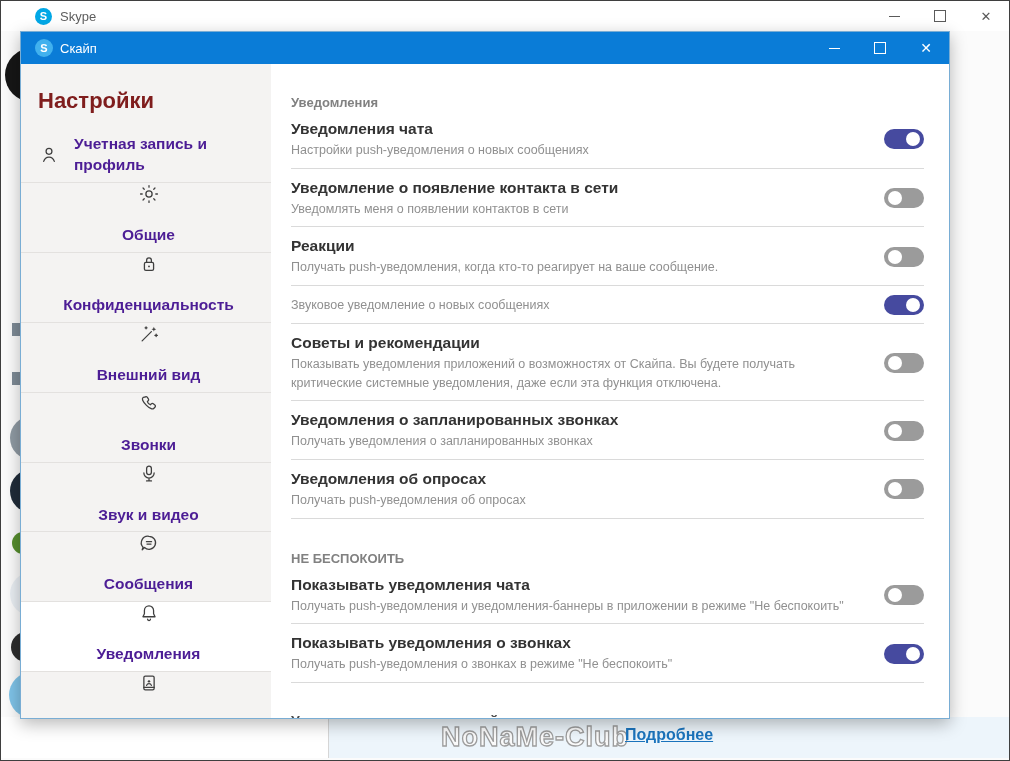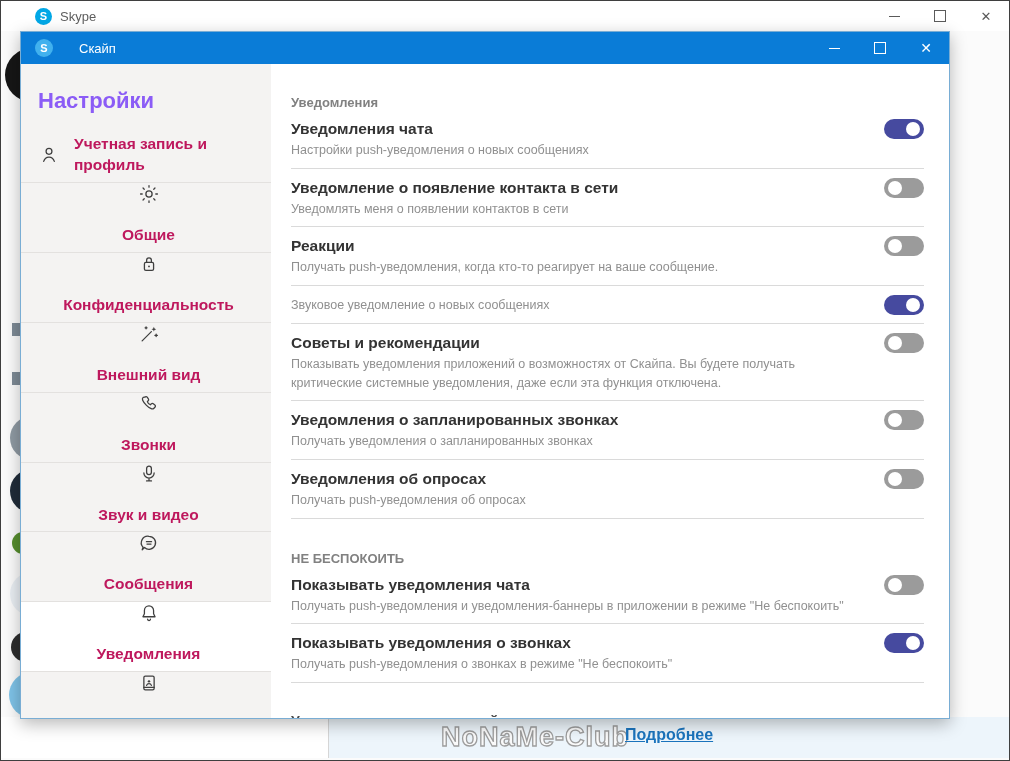--- a/index.html
+++ b/index.html
@@ -27,43 +27,43 @@
   .footer-right{position:absolute;left:327px;top:0;bottom:0;right:0;background:#edf5fb;border-left:1px solid #d6d6d6;}
   .watermark{position:absolute;left:440px;top:5px;font-size:27px;font-weight:bold;letter-spacing:1px;
     color:#fafafa;-webkit-text-stroke:1.3px #9d9d9d;text-stroke:1.3px #9d9d9d;}
   .more-link{position:absolute;left:624px;top:9px;font-size:16px;font-weight:bold;color:#1b74bd;text-decoration:underline;cursor:pointer;}
   
   .dialog{position:absolute;left:19px;top:30px;width:930px;height:688px;z-index:5;background:#fff;
     border:1px solid #79add4;box-shadow:0 5px 16px rgba(0,0,0,.28);box-sizing:border-box;}
   .dlg-titlebar{height:32px;background:var(--titlebar-blue,#0a7cd7);display:flex;align-items:center;position:relative;}
   .dlg-logo{width:18px;height:18px;border-radius:50%;background:#41b1ee;color:#fff;font-size:11px;font-weight:bold;
     display:flex;align-items:center;justify-content:center;margin-left:14px;}
-  .dlg-title{margin-left:26px;font-size:13px;color:#ffffff;}
+  .dlg-title{margin-left:7px;font-size:13px;color:#ffffff;}
   .dlg-controls{position:absolute;right:0;top:0;height:32px;display:flex;}
   .dctl{width:46px;height:32px;display:flex;align-items:center;justify-content:center;cursor:default;}
   .dglyph-min{display:block;width:11px;height:0;border-top:1.5px solid #fff;}
   .dglyph-max{display:block;width:10px;height:10px;border:1.5px solid #fff;}
   .dglyph-x{font-size:14px;line-height:1;color:#fff;}
   .dlg-body{display:flex;height:654px;overflow:hidden;}
   
   .sidebar{width:250px;min-width:250px;background:#f4f3f2;overflow:hidden;}
-  .sidebar h1{margin:0;padding:24px 0 14px 17px;font-size:22px;color:#8b5cf6;font-weight:bold;}
+  .sidebar h1{margin:0;padding:24px 0 14px 17px;font-size:22px;color:#7f1d1d;font-weight:bold;}
   .nav-item{display:flex;align-items:center;min-height:49px;padding:0 12px 0 17px;gap:14px;cursor:pointer;box-sizing:border-box;}
   .nav-item + .nav-item{border-top:1px solid #e3e1df;flex-direction:column;}
   .nav-item.selected{background:#ffffff;}
   .nav-icon{width:22px;min-width:22px;height:22px;display:flex;align-items:center;justify-content:center;}
   .nav-icon svg{width:22px;height:22px;stroke:#3f3f3f;fill:none;stroke-width:1.4;stroke-linecap:round;stroke-linejoin:round;}
-  .nav-label{font-size:15.5px;font-weight:bold;color:#be185d;line-height:1.35;padding:6px 0;}
+  .nav-label{font-size:15.5px;font-weight:bold;color:#4c1d95;line-height:1.35;padding:6px 0;}
   
   .content{flex:1;background:#fff;padding:0 25px 0 20px;overflow:hidden;}
   .section-label{font-size:13px;font-weight:bold;color:#818181;margin:0;padding:0;}
   .sec1{padding-top:31px;}
   .sec2{padding-top:32px;}
   .sec3{padding-top:30px;font-size:14px;color:#4c4c4c;}
-  .row{display:flex;align-items:flex-start;border-bottom:1px solid #dadada;padding:9px 0 8px 0;}
+  .row{display:flex;align-items:center;border-bottom:1px solid #dadada;padding:9px 0 8px 0;}
   .row-text{flex:1;padding-right:40px;}
   .row-title{font-size:15.5px;font-weight:bold;color:#333333;line-height:1.35;}
   .row-desc{font-size:12.5px;color:#909090;line-height:1.5;margin-top:1px;max-width:575px;}
   .toggle{position:relative;width:40px;height:20px;border-radius:10px;cursor:pointer;flex-shrink:0;}
   .toggle.on{background:var(--toggle-on,#464a9f);}
   .toggle.off{background:var(--toggle-off,#9b9b9b);}
   .knob{position:absolute;top:3px;width:14px;height:14px;border-radius:50%;background:#fff;}
   .toggle.on .knob{right:4px;}
   .toggle.off .knob{left:4px;}
 </style>

